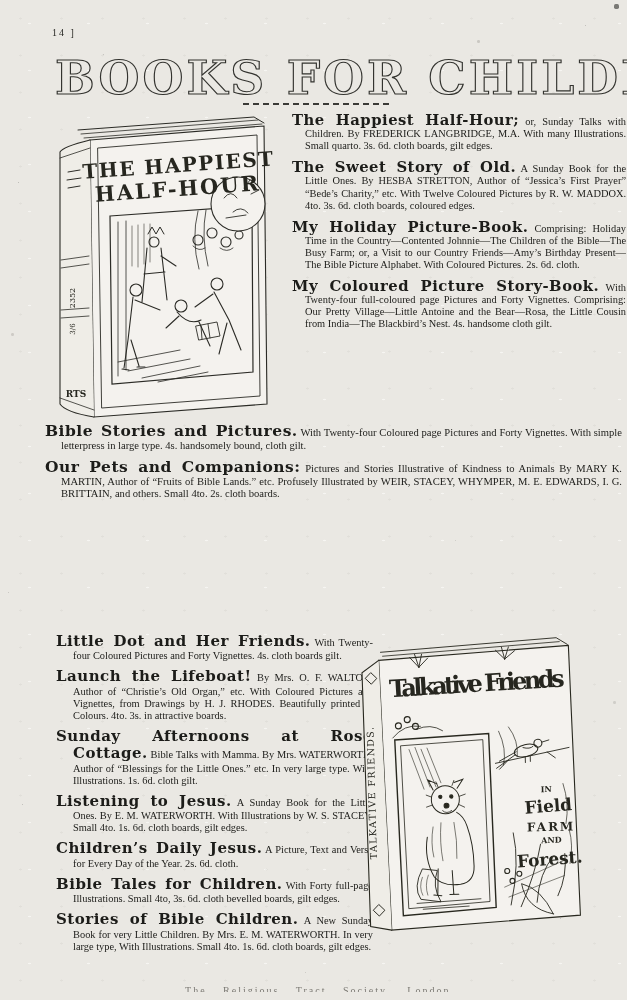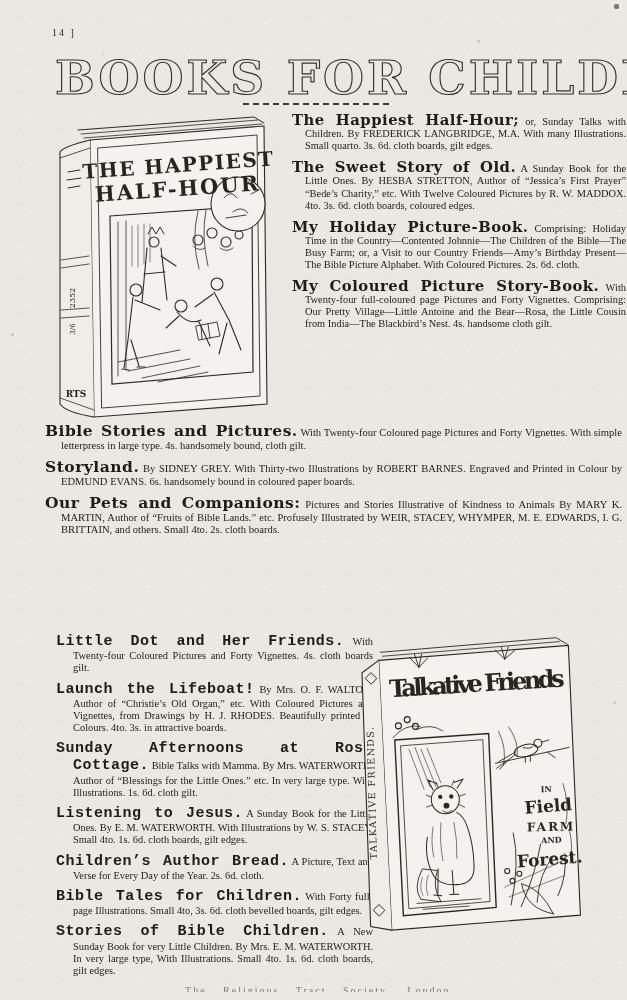--- a/index.html
+++ b/index.html
@@ -30,21 +30,21 @@
   #col-right{left:292px;top:111px;width:334px;}
   #col-right .entry{font-size:10.4px;line-height:1.16;padding-left:13px;text-indent:-13px;}
   #col-right .entry .t{font-size:14.8px;}
   
   #sec-full{left:45px;top:422px;width:577px;}
   #sec-full .entry{font-size:10.6px;line-height:1.15;padding-left:16px;text-indent:-16px;margin-bottom:6px;}
   #sec-full .entry .t{font-size:15.5px;}
   
   #col-left{left:56px;top:633px;width:317px;}
   #col-left .entry{font-size:10.4px;line-height:1.16;padding-left:17px;text-indent:-17px;margin-bottom:6px;}
-  #col-left .entry .t{font-size:15px;font-family:Liberation Mono, monospace;}
+  #col-left .entry .t{font-size:15px;}
   .bookfig{position:absolute;}
   #book1{left:48px;top:114px;width:228px;height:312px;}
   #book2{left:358px;top:636px;width:224px;height:300px;}
   svg text{font-family:"DejaVu Serif", serif;fill:#26261f;}
   .footer-cut{
     position:absolute;left:140px;top:983px;width:360px;height:9px;overflow:hidden;
     font-size:10px;line-height:15px;letter-spacing:2px;word-spacing:12px;
     color:#56544e;text-align:center;opacity:.75;
   }
   .speckles{position:absolute;left:0;top:0;width:1px;height:1px;background:transparent;border-radius:50%;
@@ -132,30 +132,29 @@
 
   <div id="col-right" class="col">
     <p class="entry"><span class="t">The Happiest Half-Hour;</span> <span class="b">or, Sunday Talks with Children. By FREDERICK LANGBRIDGE, M.A. With many Illustrations. Small quarto. 3s. 6d. cloth boards, gilt edges.</span></p>
     <p class="entry"><span class="t">The Sweet Story of Old.</span> <span class="b">A Sunday Book for the Little Ones. By HESBA STRETTON, Author of “Jessica’s First Prayer” “Bede’s Charity,” etc. With Twelve Coloured Pictures by R. W. MADDOX. 4to. 3s. 6d. cloth boards, coloured edges.</span></p>
     <p class="entry"><span class="t">My Holiday Picture-Book.</span> <span class="b">Comprising: Holiday Time in the Country—Contented Johnnie—The Children of the Bible—The Busy Farm; or, a Visit to our Country Friends—Amy’s Birthday Present—The Bible Picture Alphabet. With Coloured Pictures. 2s. 6d. cloth.</span></p>
     <p class="entry"><span class="t">My Coloured Picture Story-Book.</span> <span class="b">With Twenty-four full-coloured page Pictures and Forty Vignettes. Comprising: Our Pretty Village—Little Antoine and the Bear—Rosa, the Little Cousin from India—The Blackbird’s Nest. 4s. handsome cloth gilt.</span></p>
   </div>
 
   <div id="sec-full" class="col">
     <p class="entry"><span class="t">Bible Stories and Pictures.</span> <span class="b">With Twenty-four Coloured page Pictures and Forty Vignettes. With simple letterpress in large type. 4s. handsomely bound, cloth gilt.</span></p>
-    <p class="entry"><span class="t">Storyland.</span> <span class="b">By SIDNEY GREY. With Thirty-two Illustrations by ROBERT BARNES. Engraved and Printed in Colour by EDMUND EVANS. 6s. handsomely bound in coloured paper boards.</span></p>
     <p class="entry"><span class="t">Our Pets and Companions:</span> <span class="b">Pictures and Stories Illustrative of Kindness to Animals By MARY K. MARTIN, Author of “Fruits of Bible Lands.” etc. Profusely Illustrated by WEIR, STACEY, WHYMPER, M. E. EDWARDS, I. G. BRITTAIN, and others. Small 4to. 2s. cloth boards.</span></p>
   </div>
 
   <div id="col-left" class="col">
     <p class="entry"><span class="t">Little Dot and Her Friends.</span> <span class="b">With Twenty-four Coloured Pictures and Forty Vignettes. 4s. cloth boards gilt.</span></p>
     <p class="entry"><span class="t">Launch the Lifeboat!</span> <span class="b">By Mrs. O. F. WALTON, Author of “Christie’s Old Organ,” etc. With Coloured Pictures and Vignettes, from Drawings by H. J. RHODES. Beautifully printed in Colours. 4to. 3s. in attractive boards.</span></p>
     <p class="entry"><span class="t">Sunday Afternoons at Rose Cottage.</span> <span class="b">Bible Talks with Mamma. By Mrs. WATERWORTH, Author of “Blessings for the Little Ones.” etc. In very large type. With Illustrations. 1s. 6d. cloth gilt.</span></p>
     <p class="entry"><span class="t">Listening to Jesus.</span> <span class="b">A Sunday Book for the Little Ones. By E. M. WATERWORTH. With Illustrations by W. S. STACEY, Small 4to. 1s. 6d. cloth boards, gilt edges.</span></p>
-    <p class="entry"><span class="t">Children’s Author Bread.</span> <span class="b">A Picture, Text and Verse for Every Day of the Year. 2s. 6d. cloth.</span></p>
+    <p class="entry"><span class="t">Children’s Daily Jesus.</span> <span class="b">A Picture, Text and Verse for Every Day of the Year. 2s. 6d. cloth.</span></p>
     <p class="entry"><span class="t">Bible Tales for Children.</span> <span class="b">With Forty full-page Illustrations. Small 4to, 3s. 6d. cloth bevelled boards, gilt edges.</span></p>
     <p class="entry"><span class="t">Stories of Bible Children.</span> <span class="b">A New Sunday Book for very Little Children. By Mrs. E. M. WATERWORTH. In very large type, With Illustrations. Small 4to. 1s. 6d. cloth boards, gilt edges.</span></p>
   </div>
 
   <svg id="book2" class="bookfig" viewBox="0 0 224 300">
     <g transform="rotate(-1.5 112 150)">
       <g stroke="#28281f" fill="none" stroke-width="1.1" stroke-linecap="round">
 
         <path d="M26,14 L202,4 L213,11" stroke-width="0.9"></path>
         <path d="M28,18 L205,8" stroke-width="0.8"></path>

